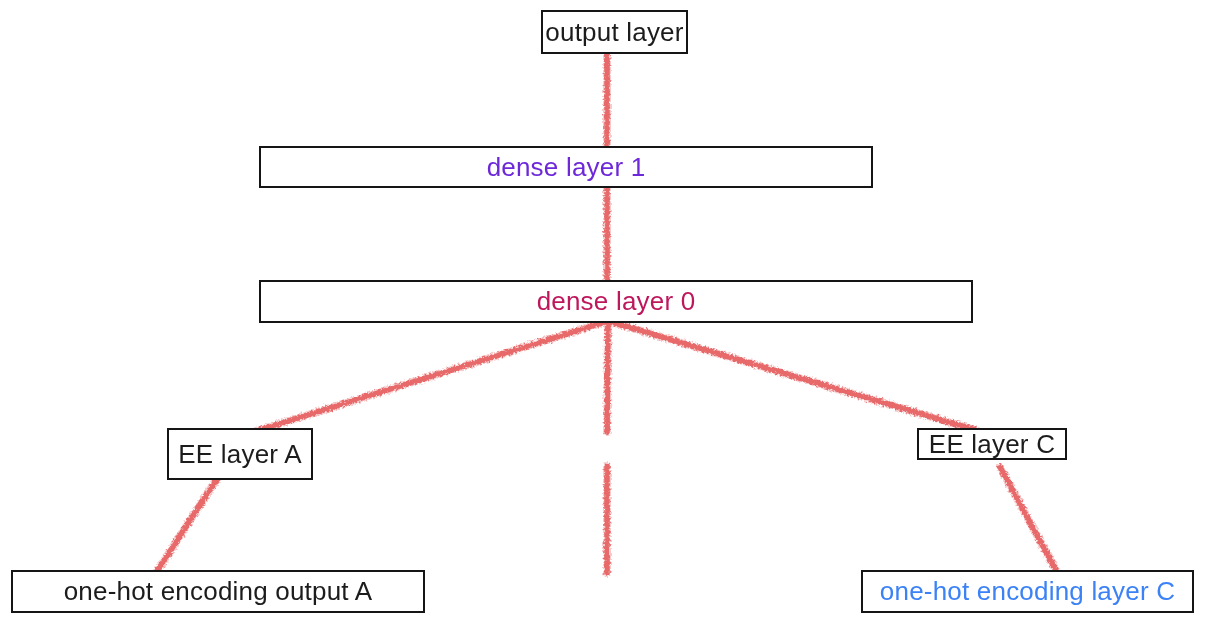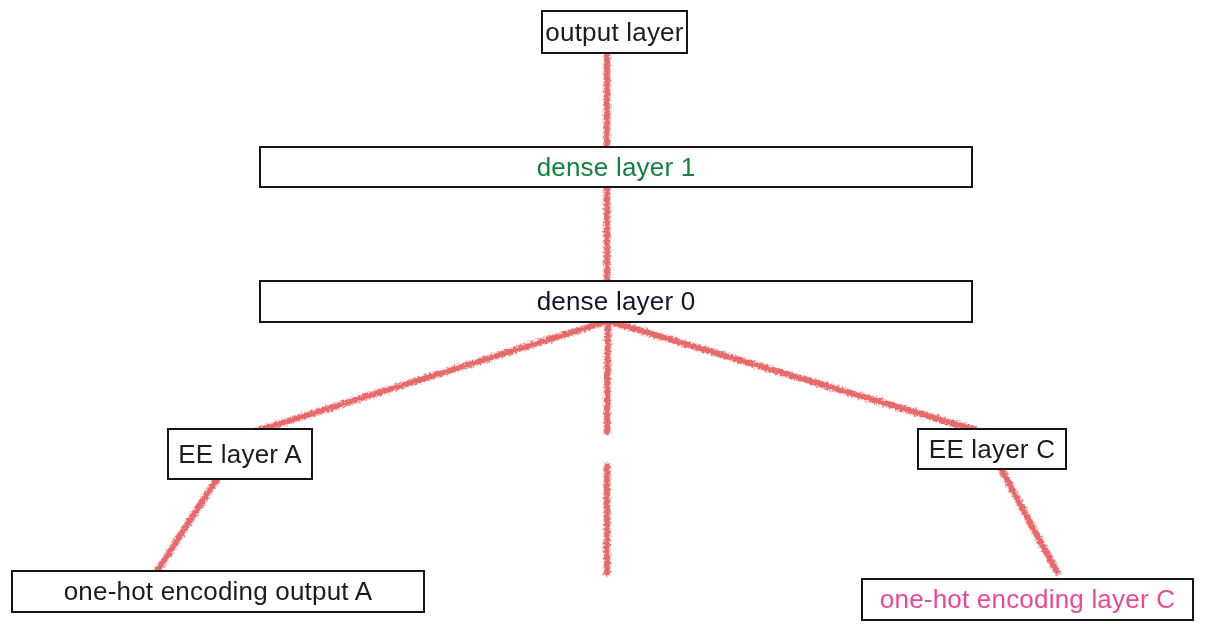--- a/index.html
+++ b/index.html
@@ -73,20 +73,20 @@
         <line x1="224" y1="468" x2="156" y2="573" class="halo"></line>
         <line x1="224" y1="468" x2="156" y2="573"></line>
         <line x1="607" y1="466" x2="607" y2="573" class="halo"></line>
         <line x1="607" y1="466" x2="607" y2="573"></line>
         <line x1="1000" y1="467" x2="1057" y2="572" class="halo"></line>
         <line x1="1000" y1="467" x2="1057" y2="572"></line>
       </g>
   </svg>
 
   <div class="node" style="border-color: rgb(21, 21, 21); background: rgb(255, 255, 255); color: rgb(28, 28, 28); left: 541px; top: 10px; width: 147px; height: 44px;">output layer</div>
-  <div class="node" style="border-color: rgb(21, 21, 21); background: rgb(255, 255, 255); color: #15803d; left: 259px; top: 146px; width: 714px; height: 42px;">dense layer 1</div>
-  <div class="node" style="border-color: rgb(21, 21, 21); background: rgb(255, 255, 255); color: #0f172a; left: 259px; top: 280px; width: 714px; height: 43px;">dense layer 0</div>
+  <div class="node" style="border-color: rgb(21, 21, 21); background: rgb(255, 255, 255); color: #6d28d9; left: 259px; top: 146px; width: 614px; height: 42px;">dense layer 1</div>
+  <div class="node" style="border-color: rgb(21, 21, 21); background: rgb(255, 255, 255); color: #be185d; left: 259px; top: 280px; width: 714px; height: 43px;">dense layer 0</div>
   <div class="node" style="border-color: rgb(21, 21, 21); background: rgb(255, 255, 255); color: rgb(28, 28, 28); left: 167px; top: 428px; width: 146px; height: 52px;">EE layer A</div>
-  <div class="node" style="border-color: rgb(21, 21, 21); background: rgb(255, 255, 255); color: rgb(28, 28, 28); left: 917px; top: 428px; width: 150px; height: 42px;">EE layer C</div>
+  <div class="node" style="border-color: rgb(21, 21, 21); background: rgb(255, 255, 255); color: rgb(28, 28, 28); left: 917px; top: 428px; width: 150px; height: 32px;">EE layer C</div>
   <div class="node" style="border-color: rgb(21, 21, 21); background: rgb(255, 255, 255); color: rgb(28, 28, 28); left: 11px; top: 570px; width: 414px; height: 43px;">one-hot encoding output A</div>
-  <div class="node" style="border-color: rgb(21, 21, 21); background: rgb(255, 255, 255); color: #ec4899; left: 861px; top: 570px; width: 333px; height: 43px; margin-top: 8px;">one-hot encoding layer C</div>
+  <div class="node" style="border-color: rgb(21, 21, 21); background: rgb(255, 255, 255); color: #3b82f6; left: 861px; top: 570px; width: 333px; height: 43px;">one-hot encoding layer C</div>
 
 </div>
 
 </body></html>

